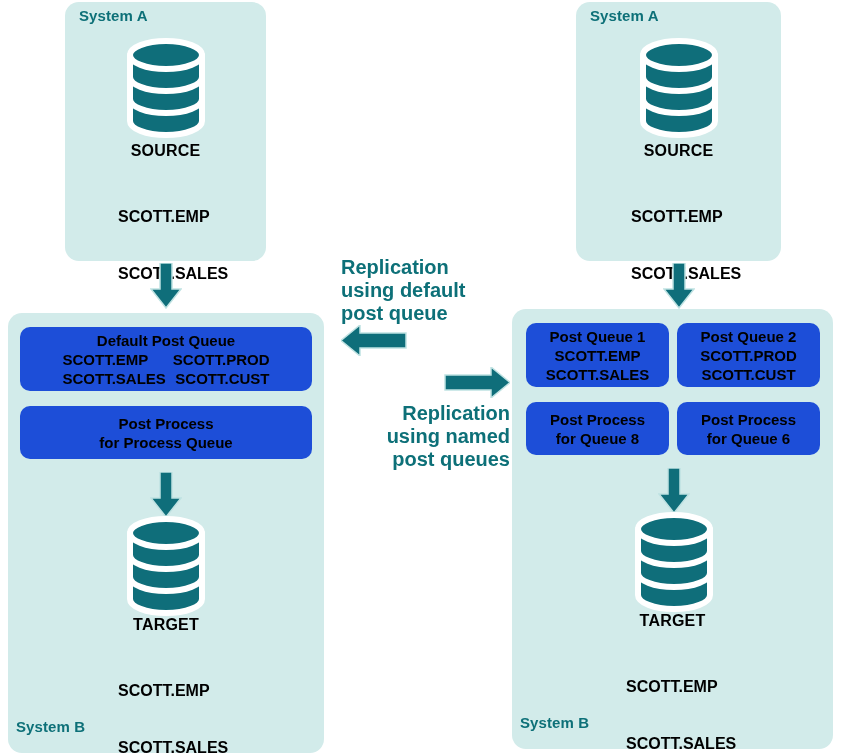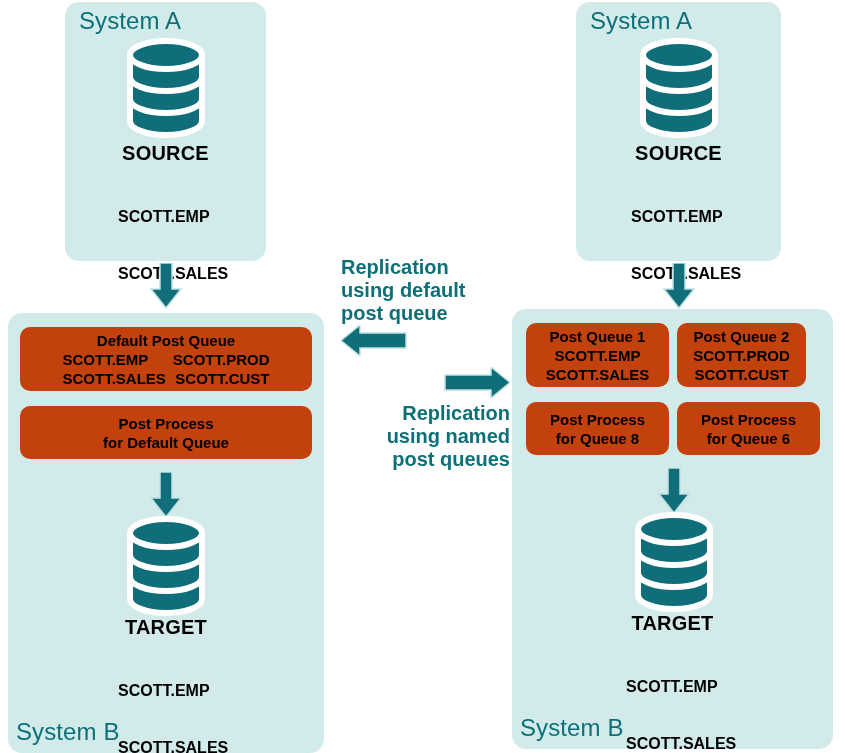--- a/index.html
+++ b/index.html
@@ -23,56 +23,56 @@
   
   .panel {
     position: absolute;
     background: #d2ebea;
     border-radius: 14px;
     box-sizing: border-box;
   }
   .panel-title {
     position: absolute;
     color: #0d7078;
-    font-size: 24px;
-    font-weight: normal;
+    font-size: 15px;
+    font-weight: bold;
     letter-spacing: 0.1px;
     white-space: nowrap;
   }
 
   
   .db {
     position: absolute;
     width: 84px;
     height: 100px;
   }
   .db svg { display: block; width: 100%; height: 100%; }
 
   .db-label {
     position: absolute;
     width: 100%;
     text-align: center;
     color: #000000;
-    font-size: 20px;
+    font-size: 16px;
     font-weight: bold;
     letter-spacing: 0.2px;
   }
   .table-list {
     position: absolute;
     color: #000000;
     font-size: 16px;
     font-weight: bold;
     line-height: 19px;
     white-space: pre;
   }
 
   
   .box {
     position: absolute;
-    background: #c2410c;
+    background: #1d4ed8;
     border-radius: 10px;
     box-sizing: border-box;
     display: flex;
     flex-direction: column;
     align-items: center;
     justify-content: center;
     color: #000000;
     font-size: 15px;
     font-weight: bold;
     line-height: 19px;
@@ -147,21 +147,21 @@
         <span class="row">SCOTT.PROD</span>
       </div>
       <div class="qrow">
         <span class="row">SCOTT.SALES</span>
         <span class="row">SCOTT.CUST</span>
       </div>
     </div>
 
     <div class="box" style="left:12px; top:93px; width:292px; height:53px;">
       <div>Post Process</div>
-      <div>for Default Queue</div>
+      <div>for Process Queue</div>
     </div>
 
     <div class="arrow" style="left:142px; top:159px;">
       <svg width="32" height="46" viewBox="0 0 32 46" xmlns="http://www.w3.org/2000/svg">
         <polygon points="10,0 22,0 22,26 31,26 16,45 1,26 10,26" fill="#0f6e7a" stroke="#bfe2e2" stroke-width="1.5"></polygon>
       </svg>
     </div>
 
     <div class="db" style="left:116px; top:203px;">
       <svg viewBox="0 0 84 100" xmlns="http://www.w3.org/2000/svg">
@@ -236,21 +236,21 @@
     </svg>
   </div>
 
   <div class="panel" style="left:512px; top:296px; width:321px; height:440px;margin-top:13px;">
     <div class="box" style="left:14px; top:14px; width:143px; height:64px;">
       <div class="hdr">Post Queue 1</div>
       <div class="row">SCOTT.EMP</div>
       <div class="row">SCOTT.SALES</div>
     </div>
 
-    <div class="box" style="left:165px; top:14px; width:129px; height:64px;">
+    <div class="box" style="left:165px; top:14px; width:143px; height:64px;">
       <div class="hdr">Post Queue 2</div>
       <div class="row">SCOTT.PROD</div>
       <div class="row">SCOTT.CUST</div>
     </div>
 
     <div class="box" style="left:14px; top:93px; width:143px; height:53px;">
       <div>Post Process</div>
       <div>for Queue 8</div>
     </div>
 

